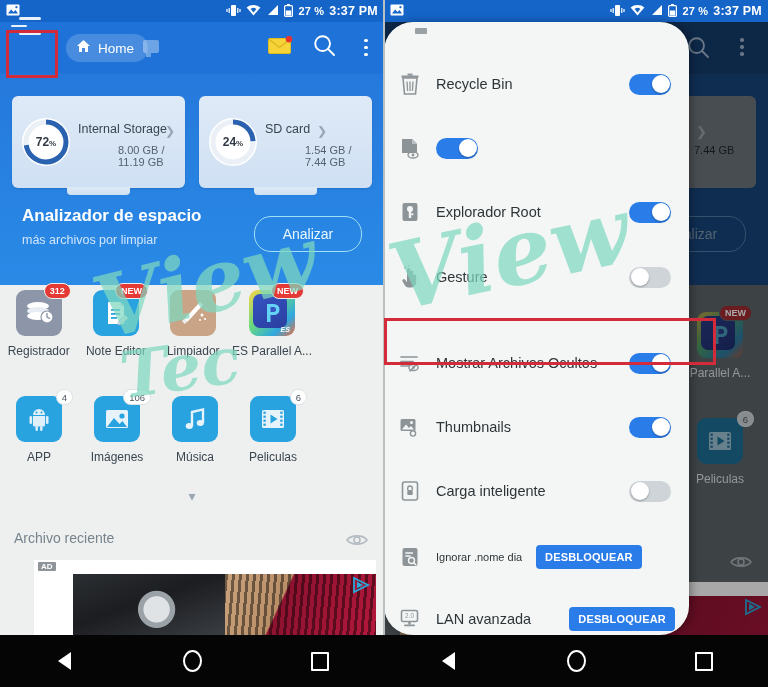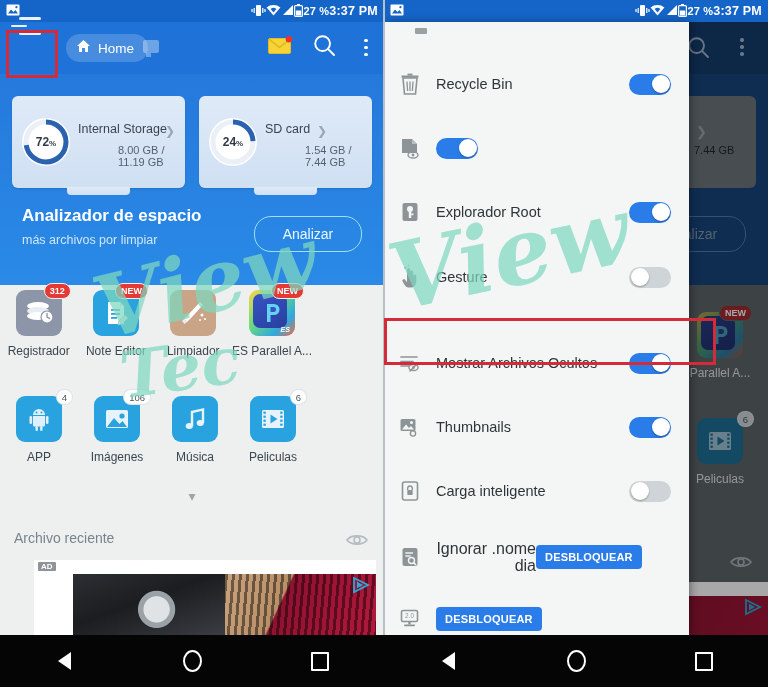--- a/index.html
+++ b/index.html
@@ -8,21 +8,21 @@
 
   
   .pane{position:absolute;top:0;width:384px;height:635px;overflow:hidden;background:#eef0ef;}
   .pane-left{left:0;}
   .pane-right{left:384px;}
 
   
   .statusbar{position:absolute;top:0;left:0;width:384px;height:22px;background:#1565c8;
              display:flex;align-items:center;padding:0 6px;box-sizing:border-box;}
   .sb-left{display:flex;align-items:center;gap:5px;}
-  .sb-right{margin-left:auto;display:flex;align-items:center;color:#fff;
+  .sb-right{margin-left:auto;display:flex;align-items:center;gap:5px;color:#fff;
             font-size:11px;font-weight:bold;letter-spacing:.2px;}
   .sb-ico{display:inline-block;}
   .sb-pct{font-size:11px;font-weight:bold;}
   .sb-time{font-size:12.5px;font-weight:bold;}
 
   
   .appbar{position:absolute;top:22px;left:0;width:384px;height:52px;background:#1f73d8;}
   .hamb-wrap{position:absolute;left:8px;top:6px;width:44px;height:40px;
              display:flex;flex-direction:column;justify-content:center;align-items:center;gap:5px;}
   .hamb-line{width:22px;height:2.5px;background:#e9f1fb;border-radius:2px;}
@@ -108,25 +108,25 @@
   .dim-btn{position:absolute;right:22px;top:194px;width:106px;height:34px;border-radius:17px;
            border:1.5px solid #4f7ba6;color:#7d96ac;font-size:14px;display:flex;align-items:center;
            justify-content:center;}
   .dim-body{position:absolute;top:263px;left:0;width:384px;height:350px;background:#5d6569;}
   .dim-grid{position:absolute;left:0;width:384px;display:flex;}
   .dim-lbl{margin-top:8px;font-size:12px;color:#dfe3e5;white-space:nowrap;}
   .dim-recent{position:absolute;left:14px;top:530px;font-size:14px;color:#b9c0c4;}
   .scrim{position:absolute;top:22px;left:0;width:384px;height:613px;background:rgba(0,0,0,.34);}
 
   .drawer{position:absolute;top:22px;left:0;width:305px;height:613px;background:#f4f6f5;
-          box-shadow:2px 0 8px rgba(0,0,0,.35);overflow:hidden;}
+          box-shadow:2px 0 8px rgba(0,0,0,.35);overflow:hidden;border-radius:29px;}
   .drow{position:absolute;left:0;width:305px;height:44px;display:flex;align-items:center;}
   .drow .dicon{width:52px;display:flex;justify-content:center;align-items:center;}
   .drow .dlabel{font-size:14.5px;color:#2e3538;line-height:17px;flex:1;}
-  .drow .dlabel.two{font-size:16px;text-align:right;}
+  .drow .dlabel.two{font-size:11px;}
   .tgl{width:42px;height:21px;border-radius:11px;position:relative;margin-right:18px;flex:none;}
   .tgl.on{background:#2a7ce8;}
   .tgl.off{background:#ced4d7;}
   .tgl .knob{position:absolute;top:1.5px;width:18px;height:18px;border-radius:50%;background:#fff;
              box-shadow:0 1px 2px rgba(0,0,0,.3);}
   .tgl.on .knob{right:1.5px;}
   .tgl.off .knob{left:1.5px;}
   .unlock{margin-right:14px;background:#2a7ce8;color:#fff;font-size:11px;font-weight:bold;
           padding:6px 9px;border-radius:4px;letter-spacing:.2px;flex:none;}
   .partial{position:absolute;left:30px;top:-2px;width:16px;height:12px;}
@@ -676,20 +676,21 @@
 
       <div class="drow" style="top:575px;">
         <span class="dicon">
           <svg width="22" height="20" viewBox="0 0 22 20">
               <rect x="2.5" y="1.5" width="16" height="11" rx="1.5" fill="none" stroke="#8d9498" stroke-width="1.6"></rect>
               <text x="10.5" y="9.4" font-size="6.4" fill="#8d9498" text-anchor="middle" font-family="'Liberation Sans',sans-serif">2.0</text>
               <rect x="9.3" y="12.5" width="2.4" height="3" fill="#8d9498"></rect>
               <rect x="5" y="15.5" width="11" height="1.8" rx="0.8" fill="#8d9498"></rect>
             </svg>
         </span>
+        <span class="dlabel">LAN avanzada</span>
         <span class="unlock">DESBLOQUEAR</span>
       </div>
     </div>
   </div>
 
   <div class="seam"></div>
 
   <div class="wm wm1">View</div>
   <div class="wm wm2">Tec</div>
   <div class="wm wm3">View</div>

